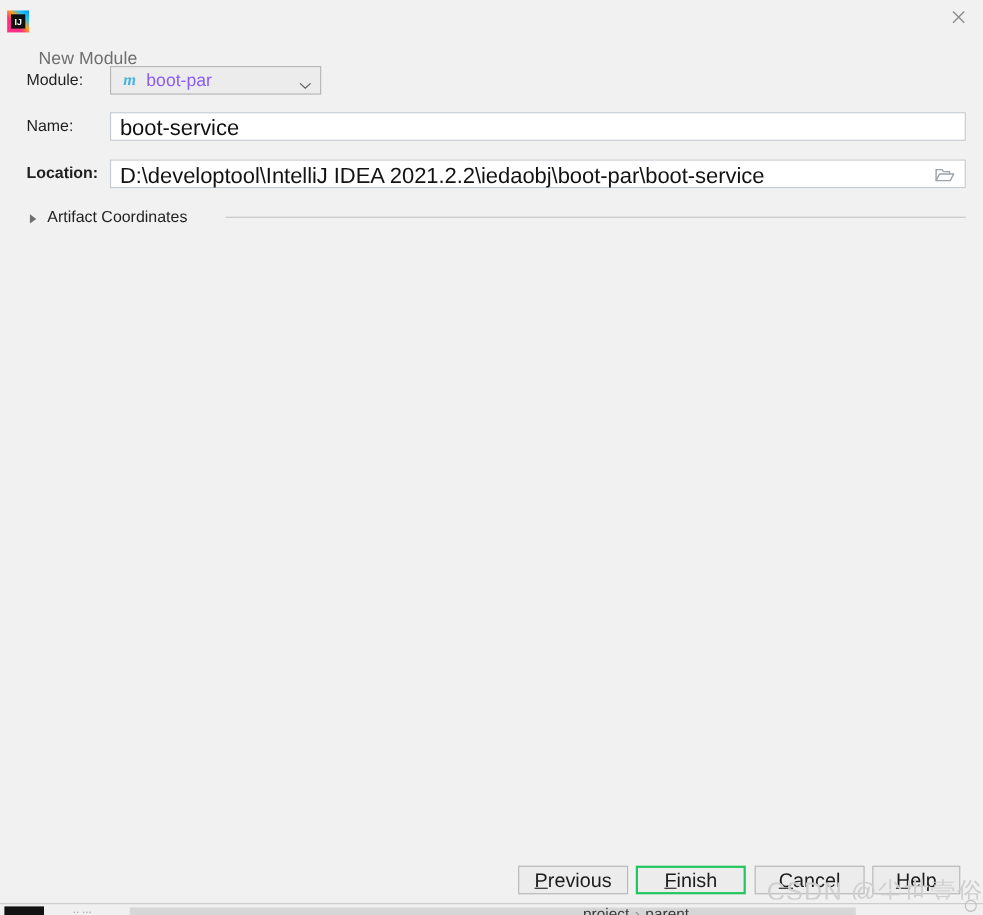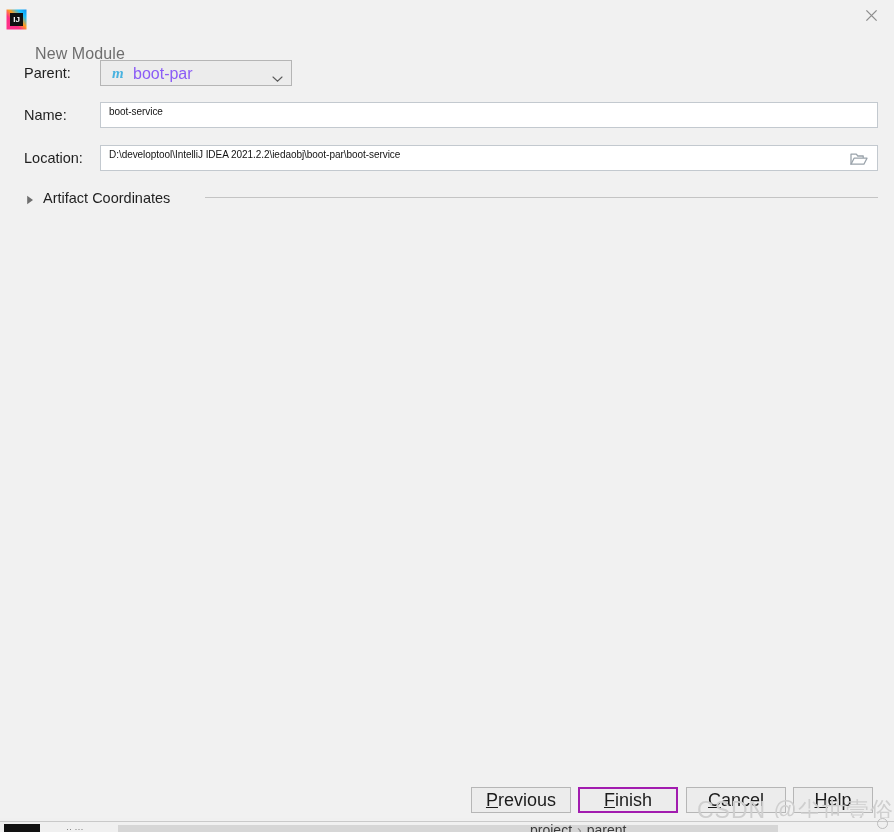--- a/index.html
+++ b/index.html
@@ -61,21 +61,21 @@
   
   .row-label {
     position: absolute;
     left: 24px;
     font-size: 14.5px;
     color: #1f1f1f;
     white-space: nowrap;
   }
   #lbl-parent   { top: 65px; }
   #lbl-name     { top: 107px; }
-  #lbl-location { top: 150px; }
+  #lbl-location { top: 150px; font-weight: bold; }
 
   
   .combo {
     position: absolute;
     left: 100px; top: 60px;
     width: 192px; height: 26px;
     background: #ececec;
     border: 1px solid #b5b5b5;
     box-sizing: border-box;
     cursor: default;
@@ -111,21 +111,21 @@
     background: #ffffff;
     border: 1px solid #c3c9cf;
     box-sizing: border-box;
     cursor: text;
   }
   #field-name     { top: 102px; }
   #field-location { top: 145px; }
   .textfield .value {
     position: absolute;
     left: 8px; top: 3px;
-    font-size: 10px;
+    font-size: 20px;
     color: #121212;
     white-space: nowrap;
     letter-spacing: -0.05px;
   }
   .browse-icon {
     position: absolute;
     right: 9px; top: 6px;
     width: 18px; height: 14px;
     cursor: default;
   }
@@ -170,21 +170,21 @@
     display: flex;
     align-items: center;
     justify-content: center;
     cursor: default;
     user-select: none;
   }
   .btn .mn { text-decoration: underline; }
   #btn-previous { left: 471px; width: 100px; }
   #btn-finish {
     left: 578px; width: 100px;
-    border: 2px solid #a21caf;
+    border: 2px solid #22c55e;
     background: #ececec;
   }
   #btn-cancel { left: 686px; width: 100px; }
   #btn-help   { left: 793px; width: 80px; }
 
   
   .watermark {
     position: absolute;
     left: 697px; top: 795px;
     font-size: 23px;
@@ -269,21 +269,21 @@
 
     <span class="title-text">New Module</span>
 
     <div class="close-btn">
       <svg width="15" height="15" viewBox="0 0 15 15">
         <path d="M2.4 2.4 L12.6 12.6 M12.6 2.4 L2.4 12.6" stroke="#8d8d8d" stroke-width="1.3" fill="none"></path>
       </svg>
     </div>
   </div>
 
-  <span class="row-label" id="lbl-parent">Parent:</span>
+  <span class="row-label" id="lbl-parent">Module:</span>
 
   <div class="combo">
     <span class="combo-icon">m</span>
     <span class="combo-text">boot-par</span>
     <span class="combo-arrow">
       <svg width="11" height="8" viewBox="0 0 11 8">
         <path d="M1 2 L5.5 6.2 L10 2" stroke="#5a5a5a" stroke-width="1.1" fill="none" stroke-linecap="round"></path>
       </svg>
     </span>
   </div>

